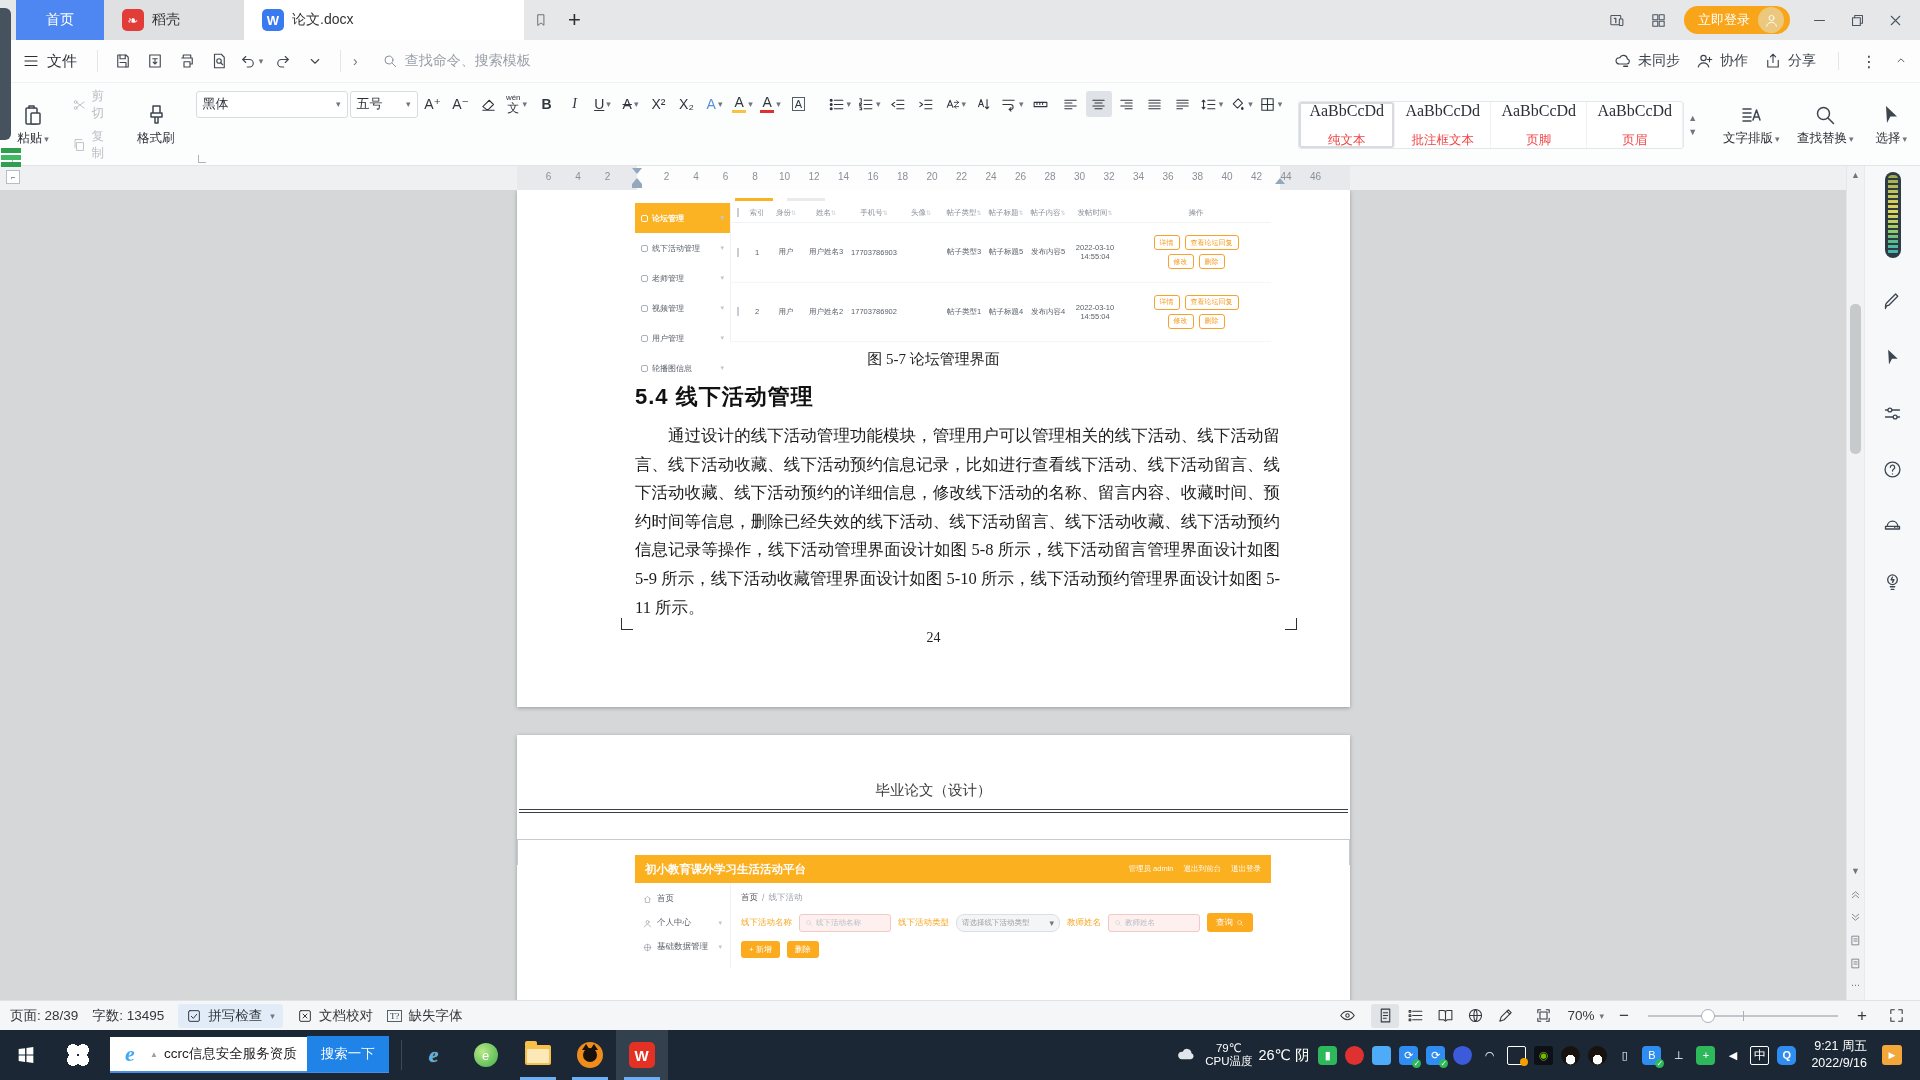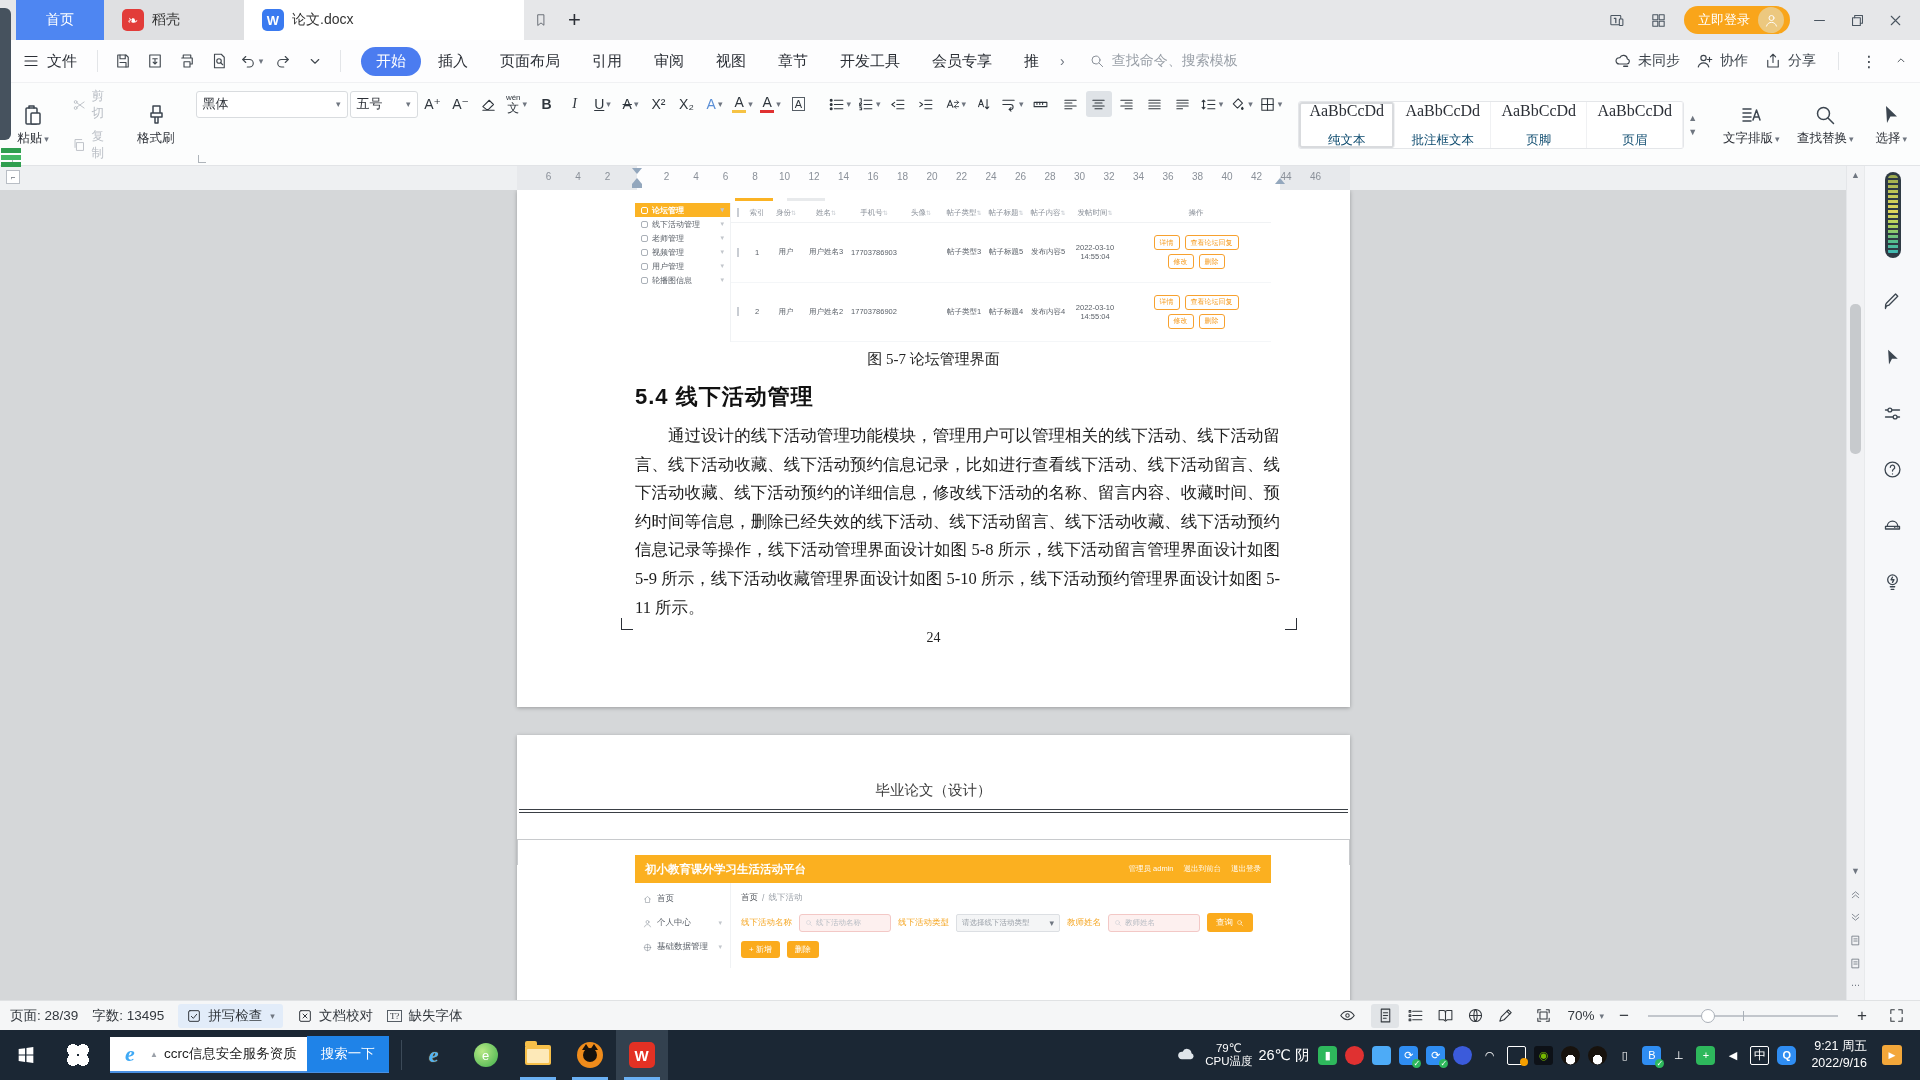--- a/index.html
+++ b/index.html
@@ -76,21 +76,21 @@
 .uA{text-decoration:underline}
 .sA{text-decoration:line-through}
 .colorA{display:flex;flex-direction:column;line-height:1;align-items:center}
 .colorA .bar{width:14px;height:3px;margin-top:1px}
 .boxA{border:1px solid #565e66;font-size:11px;padding:0 2px}
 .launcher{position:absolute;left:2px;bottom:0;width:8px;height:8px;border-left:1px solid #aeb4ba;border-bottom:1px solid #aeb4ba}
 
 .gallery{display:flex;align-items:center;border:1px solid #e4e6e9;border-radius:3px;background:#fff;margin:2px 0}
 .gcell{width:96px;height:46px;display:flex;flex-direction:column;align-items:center;justify-content:center;gap:12px;border-right:1px solid #f0f1f3}
 .gcell .sample{font-family:"Liberation Serif",serif;font-size:16px}
-.gcell .glabel{font-size:12.5px;color:#0c4a6e}
+.gcell .glabel{font-size:12.5px;color:#ef4444}
 .gcell.active{box-shadow:inset 0 0 0 2px #d9dbde;border-radius:3px}
 .gscroll{display:flex;flex-direction:column;justify-content:center;gap:5px;padding:0 4px;color:#6f7680}
 .gscroll span{font-size:9px;line-height:1}
 
 
 .workspace{flex:1;display:flex;min-height:0}
 .mainview{flex:1;display:flex;flex-direction:column;min-width:0}
 .ruler{height:24px;background:#eef0f2;position:relative;flex:0 0 auto;font-size:10px;color:#8a9099}
 .ruler .pagezone{position:absolute;left:517px;width:833px;top:0;bottom:0;background:#fdfdfe}
 .ruler .marginzone{position:absolute;top:0;bottom:0;background:#e7e9ec}
@@ -104,21 +104,21 @@
 .page{position:absolute;left:517px;width:833px;background:#fff;box-shadow:0 1px 4px rgba(0,0,0,.28)}
 .page1{top:0;height:517px}
 .page2{top:545px;height:420px}
 
 .fig1{position:absolute;left:118px;top:8px;width:636px;height:144px;font-family:"Liberation Sans",sans-serif}
 .figtabs{position:absolute;left:100px;top:0;display:flex;gap:14px}
 .figtabs i{display:block;width:38px;height:3px;background:#fbb324}
 .figtabs i+i{background:#e8eaec}
 .fig1-body{display:flex;height:100%;padding-top:5px}
 .f1side{width:96px;border-right:1px solid #f0f2f4;font-size:8px;color:#5a6068}
-.f1item{height:14px;display:flex;align-items:center;gap:4px;padding:0 6px;position:relative}
+.f1item{height:30px;display:flex;align-items:center;gap:4px;padding:0 6px;position:relative}
 .f1item .dot{width:7px;height:7px;border:1px solid #aab0b8;border-radius:2px;flex:0 0 auto}
 .f1item .chev{margin-left:auto;color:#c2c6cc;font-size:7px}
 .f1item.active{background:#fbb324;color:#fff;font-weight:bold}
 .f1item.active .dot{border-color:#fff}
 .f1main{flex:1;display:flex;flex-direction:column;font-size:7.5px;color:#5a6068}
 .f1hrow{display:flex;align-items:center;height:20px;color:#8a9099;border-bottom:1px solid #f0f2f4}
 .f1hrow .hc{text-align:center}
 .f1hrow .sortc{color:#c9cdd3;font-size:6px}
 .f1row{display:flex;align-items:center;flex:1;border-bottom:1px solid #f4f6f8}
 .f1row:nth-child(3){background:#fafbfc}
@@ -149,21 +149,21 @@
 .f2item{height:24px;display:flex;align-items:center;gap:5px;padding:0 8px;font-size:8.5px;color:#5a6068}
 .f2item .icon{width:9px;height:9px;color:#8a9099}
 .f2item .chev{margin-left:auto;color:#c2c6cc;font-size:7px}
 .f2main{flex:1;padding:6px 10px 10px}
 .breadcrumb{font-size:8.5px;color:#55595f;height:18px;display:flex;align-items:center;gap:4px}
 .breadcrumb .bc2{color:#9aa0a8}
 .filters{display:flex;align-items:center;gap:7px;margin-top:6px;font-size:8.5px}
 .flabel{color:#f5a623;white-space:nowrap}
 .finput{width:92px;height:18px;border:1px solid #f3c8c6;background:#fdf0ef;border-radius:3px;display:flex;align-items:center;gap:3px;padding:0 5px;color:#b9bec5;font-size:7.5px}
 .finput .icon{width:8px;height:8px;color:#c9cdd3}
-.fselect{width:104px;height:18px;border:1px solid #dcdfe3;background:#f4f5f6;border-radius:2px;display:flex;align-items:center;justify-content:space-between;padding:0 5px;color:#9aa0a8;font-size:7.5px}
+.fselect{width:104px;height:18px;border:1px solid #dcdfe3;background:#f4f5f6;border-radius:8px;display:flex;align-items:center;justify-content:space-between;padding:0 5px;color:#9aa0a8;font-size:7.5px}
 .qbtn-orange{height:19px;background:#fbab1d;color:#fff;border-radius:3px;display:flex;align-items:center;gap:3px;padding:0 9px;font-size:8.5px}
 .qbtn-orange .icon{width:8px;height:8px}
 .f2actions{display:flex;gap:7px;margin-top:9px}
 .oactbtn{height:17px;background:#fbab1d;color:#fff;border-radius:3px;display:flex;align-items:center;padding:0 8px;font-size:8px;gap:2px}
 
 .vscroll{width:18px;background:#f1f2f4;border-left:1px solid #e4e6e9;display:flex;flex-direction:column;align-items:center;flex:0 0 auto;color:#6f7680}
 .vs-arrow{height:18px;display:flex;align-items:center;justify-content:center;font-size:9px;width:100%}
 .vs-track{flex:1;width:100%;position:relative}
 .vs-thumb{position:absolute;left:3px;right:3px;top:120px;height:150px;background:#c7cacd;border-radius:5px}
 .vs-cluster{display:flex;flex-direction:column;align-items:center;gap:10px;padding:8px 0 10px;font-size:9px}
@@ -403,42 +403,20 @@
       <div class="qbtn">
         <span class="icon">
           <svg viewBox="0 0 24 24">
             <path d="M7 10l5 5 5-5"></path>
           </svg>
         </span>
 
       </div>
     </div>
   <div class="sep"></div>
-  <div class="rtabs">
-
-      <div class="rtab active">开始</div>
-
-      <div class="rtab">插入</div>
-
-      <div class="rtab">页面布局</div>
-
-      <div class="rtab">引用</div>
-
-      <div class="rtab">审阅</div>
-
-      <div class="rtab">视图</div>
-
-      <div class="rtab">章节</div>
-
-      <div class="rtab">开发工具</div>
-
-      <div class="rtab">会员专享</div>
-
-      <div class="rtab">推</div>
-    </div>
   <span class="rtab-more">›</span>
   <div class="cmdsearch">
     <span class="icon">
         <svg viewBox="0 0 24 24">
           <circle cx="10.5" cy="10.5" r="6"></circle>
           <path d="M15 15l5.5 5.5"></path>
         </svg>
       </span>
     <span>查找命令、搜索模板</span>
   </div>

